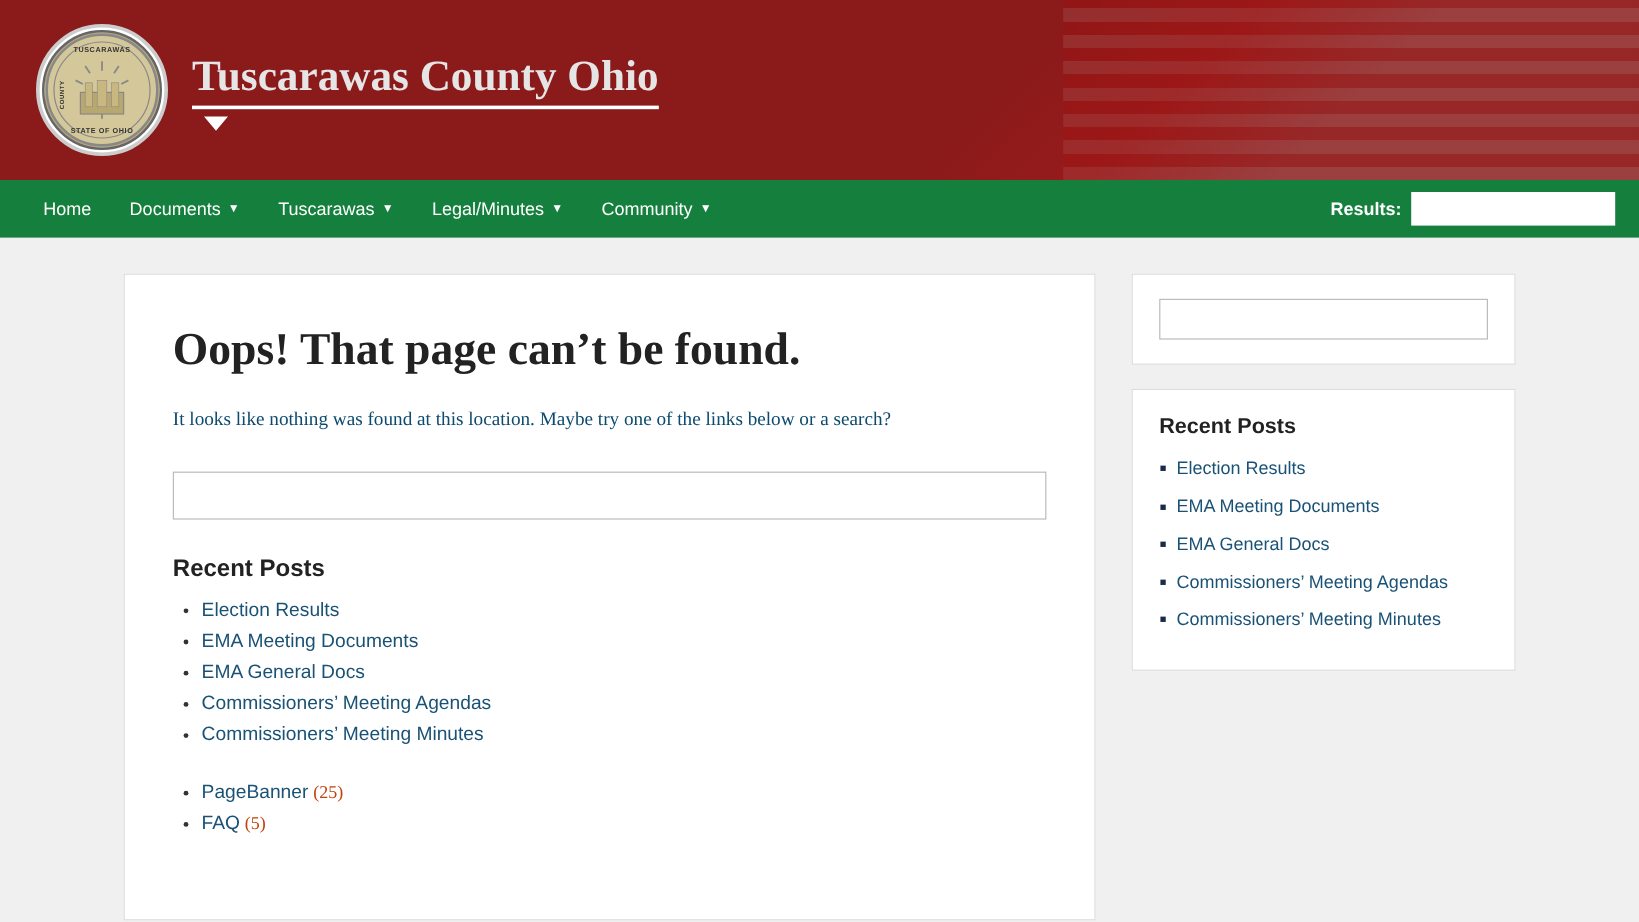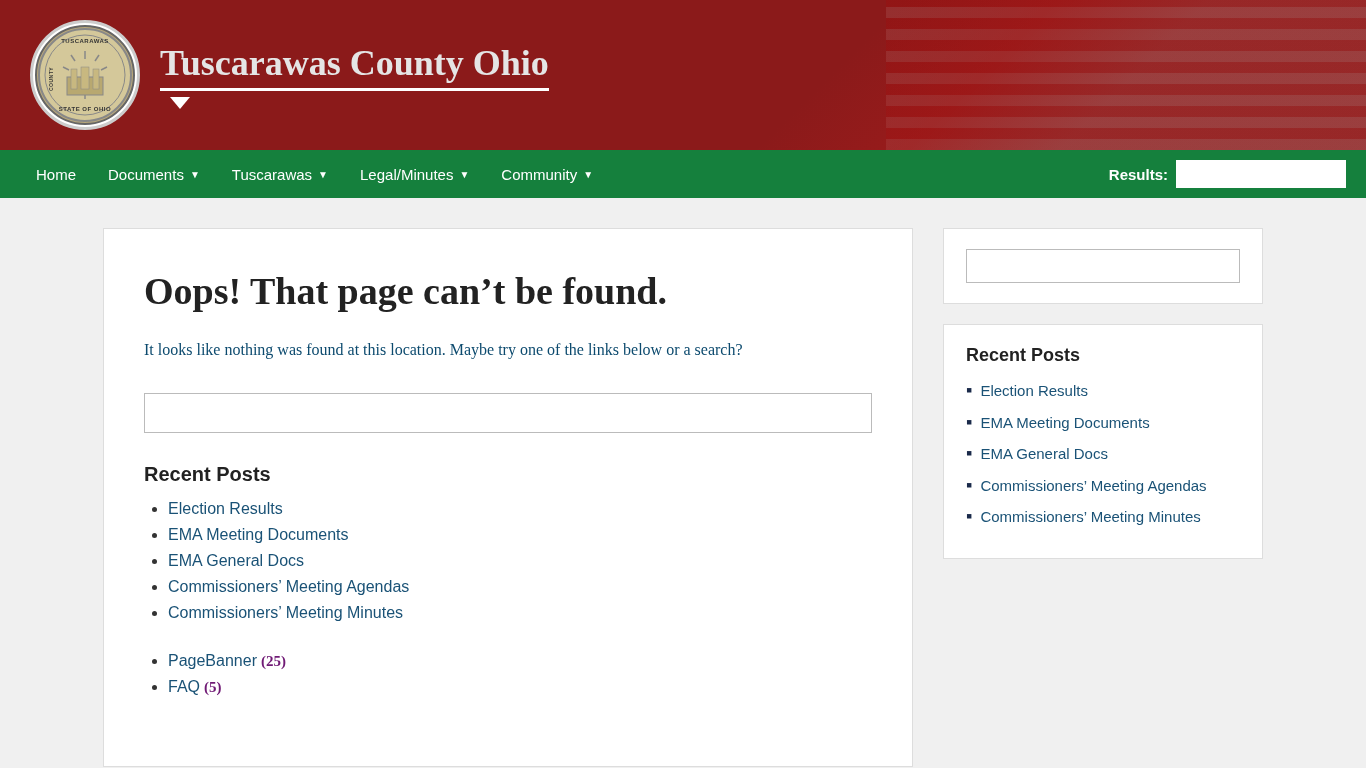--- a/index.html
+++ b/index.html
@@ -244,23 +244,22 @@
     }
     .sidebar-posts li a {
       color: #1a5276;
       text-decoration: none;
       font-size: 15px;
       font-family: Arial, sans-serif;
       line-height: 1.4;
     }
 
     .cat-count {
-      color: #701a75;
+      color: #c2410c;
       font-size: 15px;
-      font-weight: bold;
     }
   </style>
 </head>
 <body>
 
 <header id="header">
   <div class="flag-bg"></div>
   <div class="logo-seal">
     <div class="seal-inner">
 

